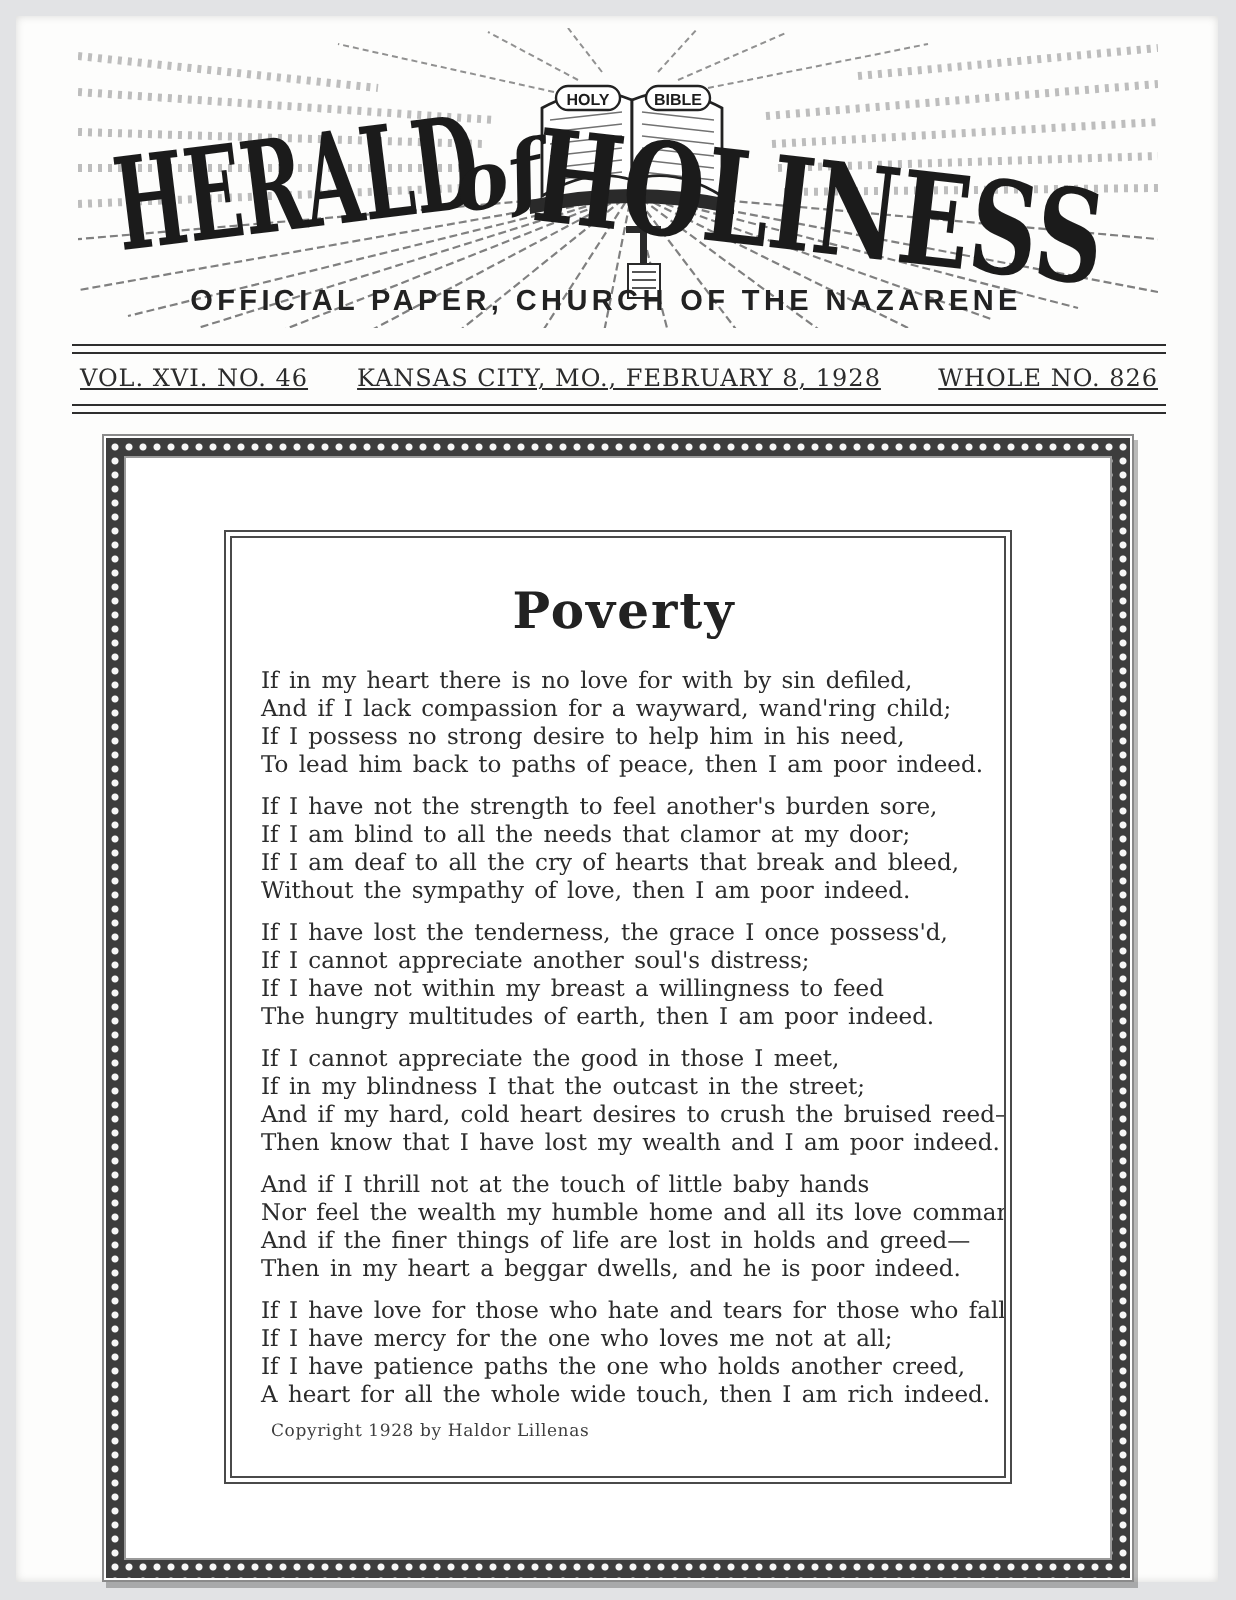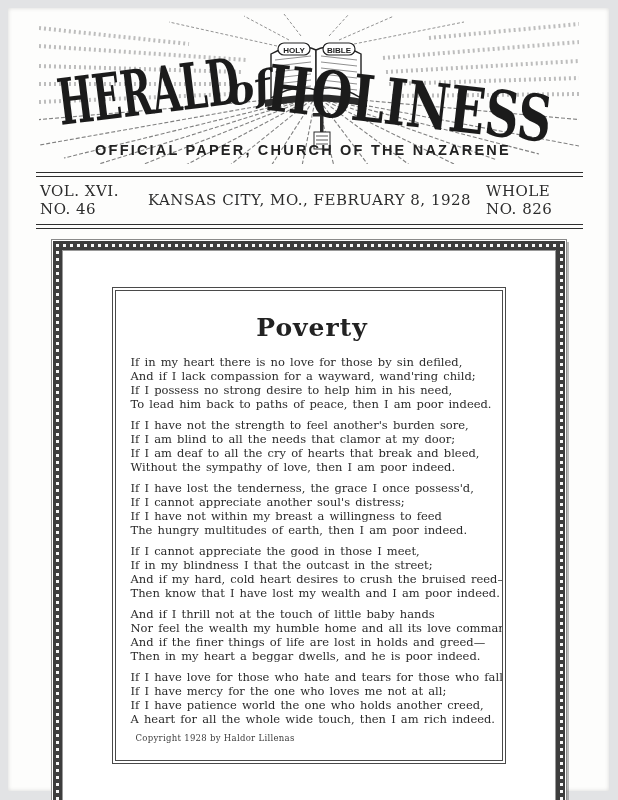--- a/index.html
+++ b/index.html
@@ -46,23 +46,24 @@
     fill:#1c1c1c;
   }
   
   .dateline{margin:8px 26px 0 28px;}
   .drule{height:3px;border-top:1.6px solid #2e2e2e;border-bottom:1px solid #2e2e2e;}
   .dateline-row{
     display:grid;
     grid-template-columns:1fr auto 1fr;
     align-items:center;
     padding:5px 4px 6px 4px;
-    font-size:15px;
+    font-size:12px;
     letter-spacing:.5px;
     color:#2c2c2c;
+    text-decoration:underline;
   }
   .dl-left{justify-self:start;}
   .dl-center{justify-self:center;}
   .dl-right{justify-self:end;margin-left:15px;}
   
   .ornate-frame{
     margin:10px auto 0;
     width:516px;height:574px;
     border:1px solid #8a8a8a;
     padding:1px;
@@ -238,21 +239,21 @@
 
   <div class="ornate-frame">
     <div class="bead-band">
       <div class="ornate-inner">
 
         <div class="poem-frame">
           <div class="poem-frame-inner">
             <h1 class="poem-title">Poverty</h1>
             <div class="poem-body">
                 <div class="stanza">
-                  <div class="pline">If in my heart there is no love for those by sin defiled,</div>
+                  <div class="pline">If in my heart there is no love for with by sin defiled,</div>
                   <div class="pline">And if I lack compassion for a wayward, wand'ring child;</div>
                   <div class="pline">If I possess no strong desire to help him in his need,</div>
                   <div class="pline">To lead him back to paths of peace, then I am poor indeed.</div>
                 </div>
                 <div class="stanza">
                   <div class="pline">If I have not the strength to feel another's burden sore,</div>
                   <div class="pline">If I am blind to all the needs that clamor at my door;</div>
                   <div class="pline">If I am deaf to all the cry of hearts that break and bleed,</div>
                   <div class="pline">Without the sympathy of love, then I am poor indeed.</div>
                 </div>
@@ -270,21 +271,21 @@
                 </div>
                 <div class="stanza">
                   <div class="pline">And if I thrill not at the touch of little baby hands</div>
                   <div class="pline">Nor feel the wealth my humble home and all its love commands;</div>
                   <div class="pline">And if the finer things of life are lost in holds and greed—</div>
                   <div class="pline">Then in my heart a beggar dwells, and he is poor indeed.</div>
                 </div>
                 <div class="stanza">
                   <div class="pline">If I have love for those who hate and tears for those who fall,</div>
                   <div class="pline">If I have mercy for the one who loves me not at all;</div>
-                  <div class="pline">If I have patience world the one who holds another creed,</div>
+                  <div class="pline">If I have patience paths the one who holds another creed,</div>
                   <div class="pline">A heart for all the whole wide touch, then I am rich indeed.</div>
                 </div>
               </div>
             <div class="poem-copyright">Copyright 1928 by Haldor Lillenas</div>
           </div>
         </div>
 
       </div>
     </div>
   </div>

